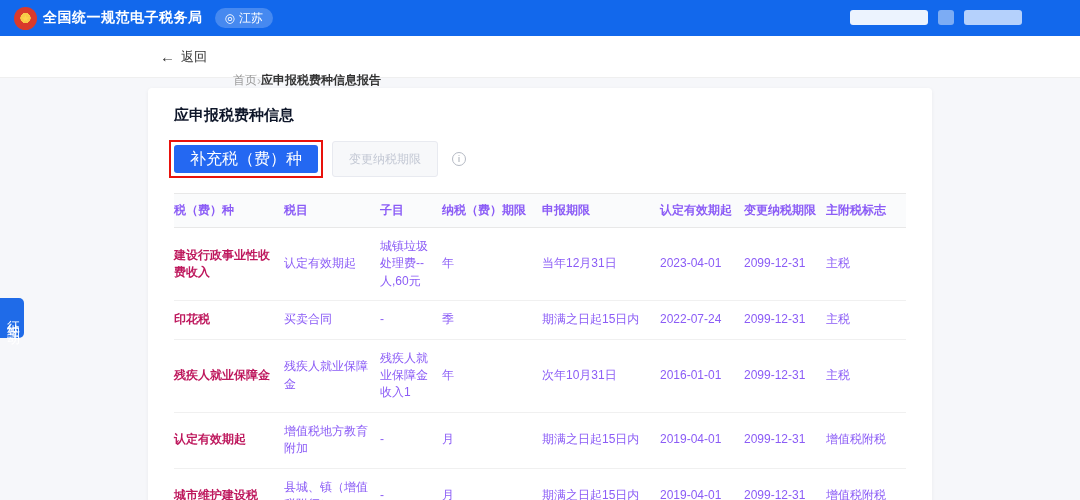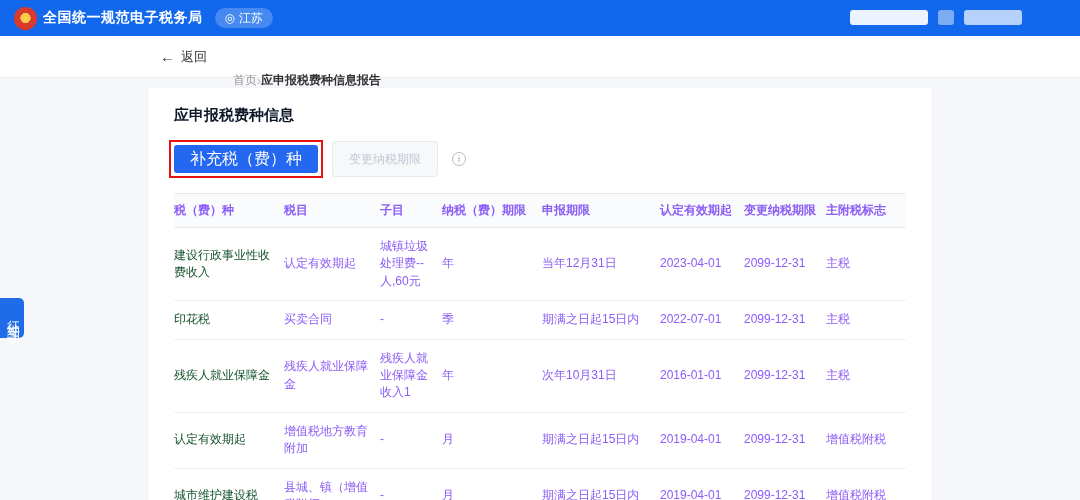--- a/index.html
+++ b/index.html
@@ -86,21 +86,21 @@
   thead th {
     font-size:12px; font-weight:bold; color:#8b5cf6; text-align:left;
     padding:8px 6px 8px 0; background:#fafbfc;
     border-top:1px solid #e8e8e8; border-bottom:1px solid #e8e8e8;
   }
   tbody td {
     font-size:12px; color:#8b5cf6; padding:10px 6px 10px 0;
     border-bottom:1px solid #f0f0f0; line-height:1.45; vertical-align:middle;
     word-break:break-all;
   }
-  tbody td:first-child { font-weight:normal; color:#14532d; }
+  tbody td:first-child { font-weight:bold; color:#be185d; }
 </style>
 </head>
 <body>
 
 <div class="topbar">
   <div class="logo">★</div>
   <div class="site-title">全国统一规范电子税务局</div>
   <div class="region-badge">
     <span>◎</span>
     <span>江苏</span>
@@ -171,21 +171,21 @@
           <td>2023-04-01</td>
           <td>2099-12-31</td>
           <td>主税</td>
         </tr>
         <tr>
           <td>印花税</td>
           <td>买卖合同</td>
           <td>-</td>
           <td>季</td>
           <td>期满之日起15日内</td>
-          <td>2022-07-01</td>
+          <td>2022-07-24</td>
           <td>2099-12-31</td>
           <td>主税</td>
         </tr>
         <tr>
           <td>残疾人就业保障金</td>
           <td>残疾人就业保障金</td>
           <td>残疾人就业保障金收入1</td>
           <td>年</td>
           <td>次年10月31日</td>
           <td>2016-01-01</td>

